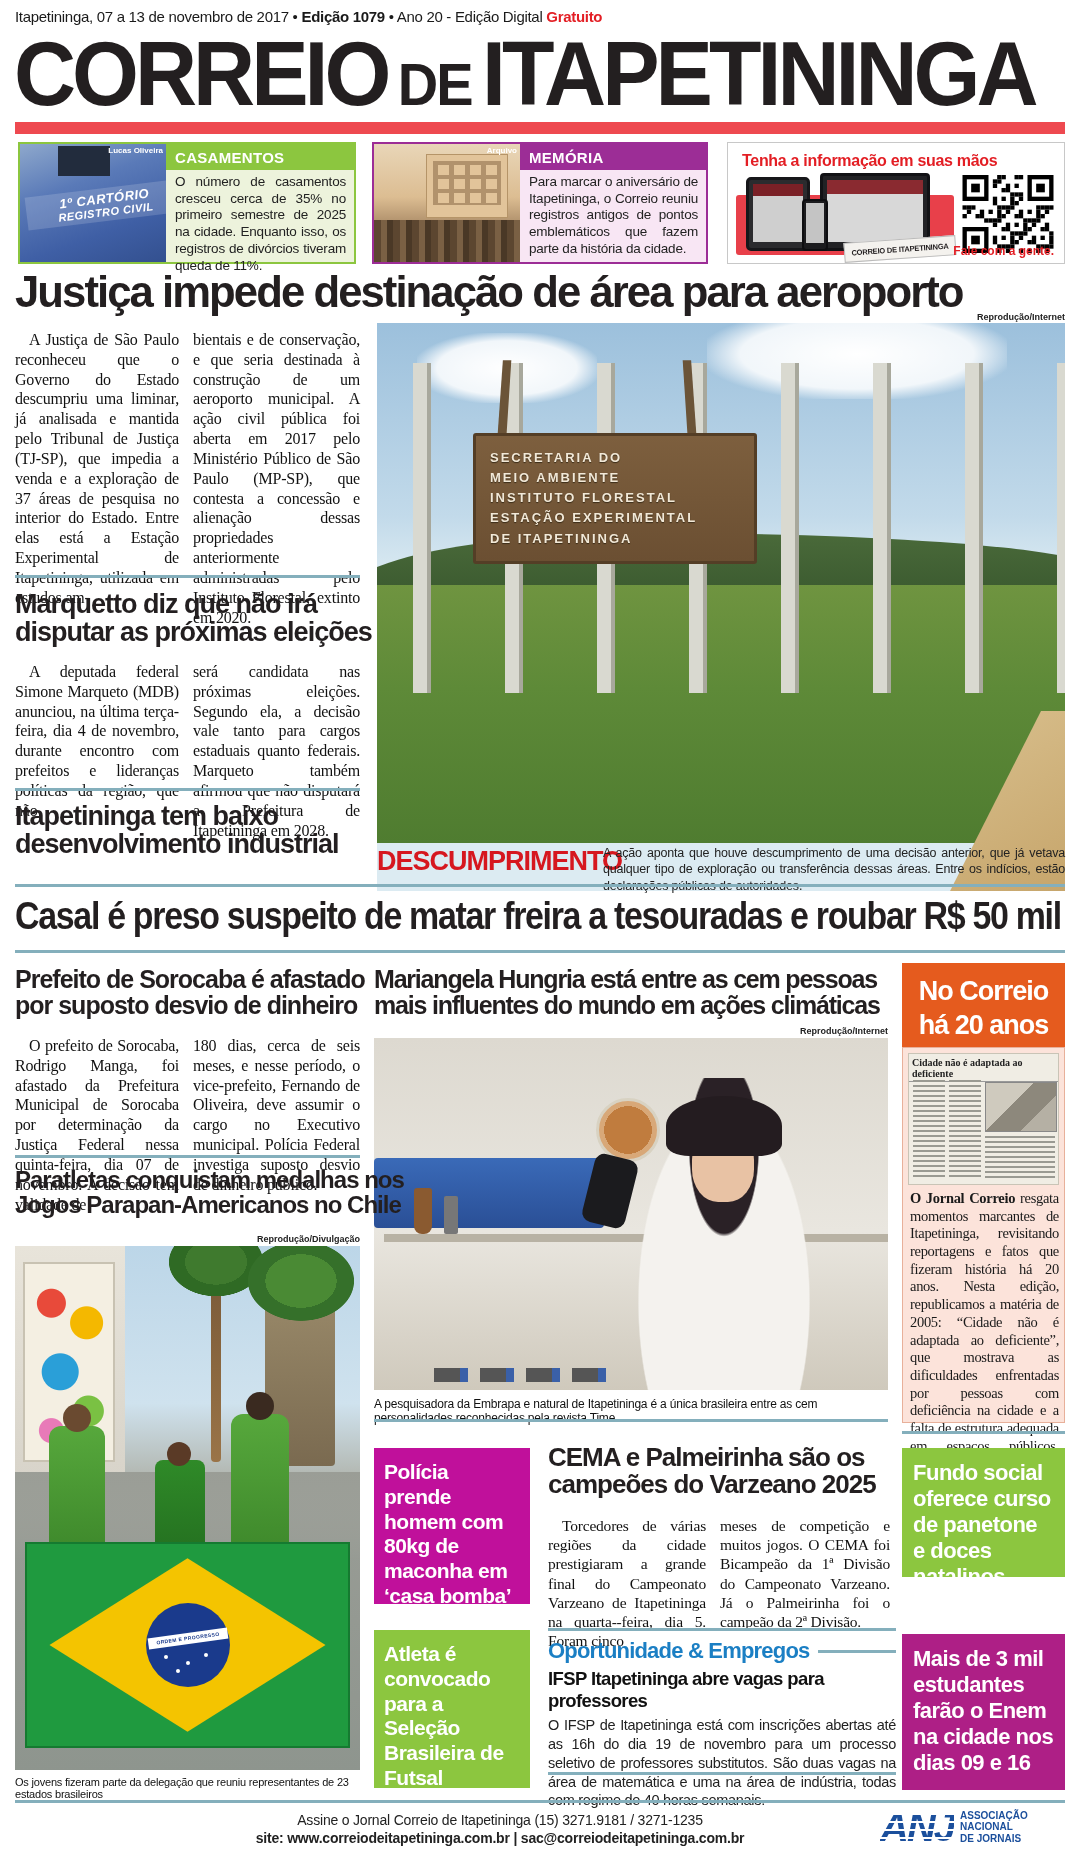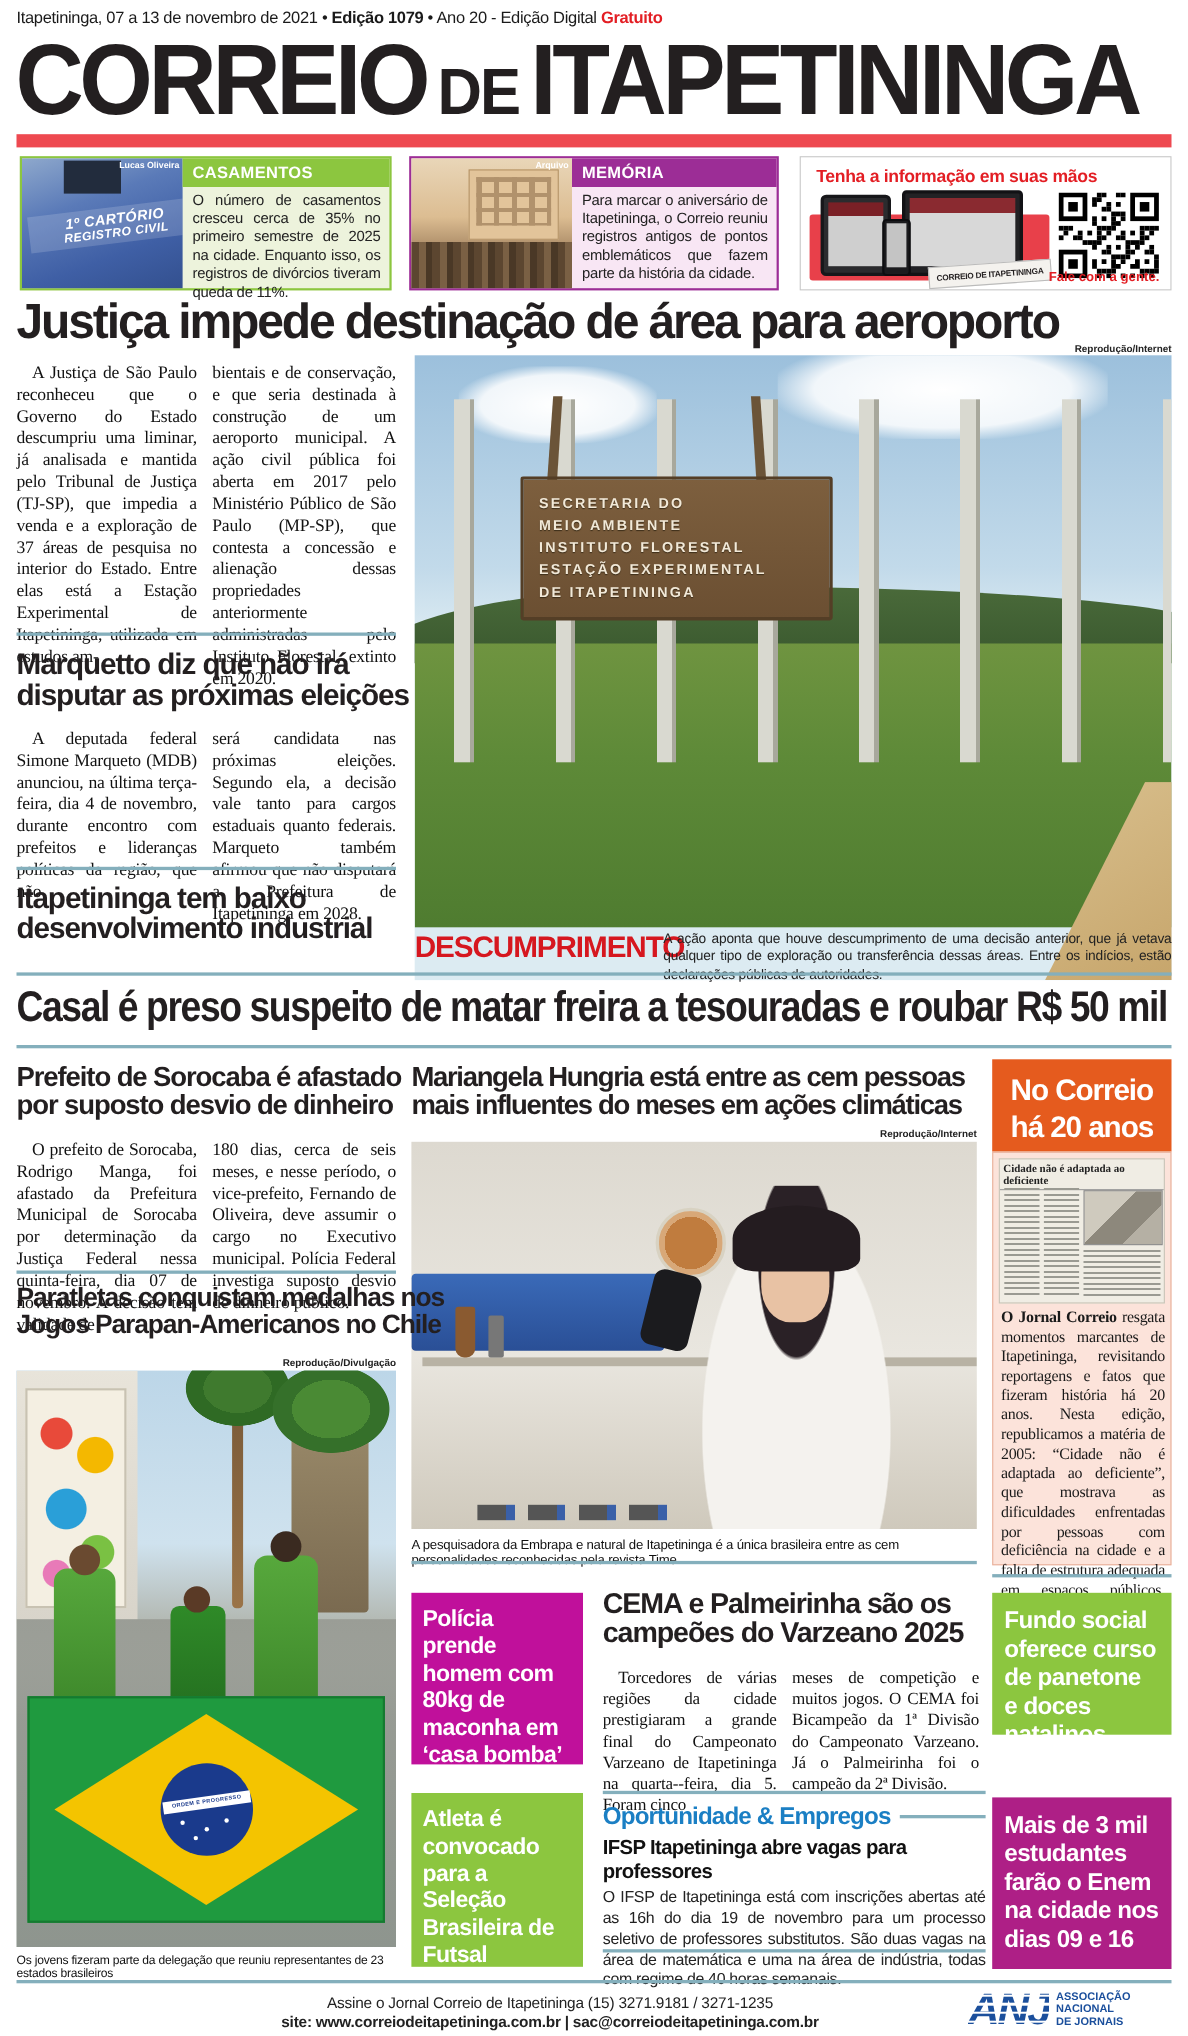--- a/index.html
+++ b/index.html
@@ -20,21 +20,21 @@
   .caption{font-size:12px;font-weight:normal;letter-spacing:-0.2px;color:#111;}
   .sign-line{font-size:13px;font-weight:bold;color:#f2e9d8;letter-spacing:2px;line-height:1.55;text-shadow:0 1px 1px #3a2c18;}
   .cliptxt{background:repeating-linear-gradient(#9a9a92 0 2px,transparent 2px 5px);}
 </style>
 </head>
 <body>
 
 <div id="page">
 
   <div class="abs" style="left:15px;top:8px;font-size:15px;letter-spacing:-0.3px;">
-    <span>Itapetininga, 07 a 13 de novembro de 2021 • </span><span style="font-weight:bold">Edição 1079</span><span> • Ano 20 - Edição Digital </span><span style="font-weight:bold;color:#e31e24">Gratuito</span>
+    <span>Itapetininga, 07 a 13 de novembro de 2017 • </span><span style="font-weight:bold">Edição 1079</span><span> • Ano 20 - Edição Digital </span><span style="font-weight:bold;color:#e31e24">Gratuito</span>
   </div>
 
   <div class="abs nw" style="left:14px;top:24px;width:1052px;height:92px;font-weight:bold;font-size:86px;letter-spacing:-4px;line-height:92px;color:#231f20;transform:scaleY(1.06);transform-origin:left top;">
     <span>CORREIO</span><span style="font-size:52px;">&nbsp;</span><span style="font-size:56px;letter-spacing:-2px;">DE</span><span style="font-size:52px;">&nbsp;</span><span>ITAPETININGA</span>
   </div>
   <div class="abs" style="left:15px;top:122px;width:1050px;height:12px;background:#ee4950;"></div>
 
   <div class="abs" style="left:18px;top:142px;width:338px;height:122px;background:#edf3dc;border:2px solid #8cc63f;box-sizing:border-box;">
     <div class="abs" style="left:0;top:0;width:146px;height:118px;background:linear-gradient(160deg,#8ea8cc 0%,#5a7ab8 35%,#3f5fa5 70%,#33508f 100%);overflow:hidden;">
       <div class="abs" style="left:38px;top:2px;width:52px;height:30px;background:#222c3d;"></div>
@@ -235,21 +235,21 @@
 
   <div class="abs headline2" style="left:15px;top:966px;font-size:25px;">
     <div>Prefeito de Sorocaba é afastado</div>
     <div>por suposto desvio de dinheiro</div>
   </div>
   <div class="abs colbody indent" style="left:15px;top:1036px;width:164px;">O prefeito de Sorocaba, Rodrigo Manga, foi afastado da Prefeitura Municipal de Sorocaba por determinação da Justiça Federal nessa quinta-feira, dia 07 de novembro. A decisão tem validade de</div>
   <div class="abs colbody" style="left:193px;top:1036px;width:167px;">180 dias, cerca de seis meses, e nesse período, o vice-prefeito, Fernando de Oliveira, deve assumir o cargo no Executivo municipal. Polícia Federal investiga suposto desvio de dinheiro público.</div>
 
   <div class="abs headline2" style="left:374px;top:966px;font-size:25px;letter-spacing:-1.2px;">
     <div>Mariangela Hungria está entre as cem pessoas</div>
-    <div>mais influentes do meses em ações climáticas</div>
+    <div>mais influentes do mundo em ações climáticas</div>
   </div>
   <div class="abs credit" style="left:374px;top:1026px;width:514px;text-align:right;">Reprodução/Internet</div>
   <div class="abs" style="left:374px;top:1038px;width:514px;height:352px;overflow:hidden;background:linear-gradient(#ddd9d0 0%,#e9e6df 55%,#cfc9bc 100%);">
     <div class="abs" style="left:0;top:120px;width:230px;height:70px;background:linear-gradient(#3a6ab8,#2a4f96);border-radius:4px;"></div>
     <div class="abs" style="left:10px;top:196px;width:504px;height:8px;background:#b8b2a4;"></div>
     <div class="abs" style="left:40px;top:150px;width:18px;height:46px;background:#8a5a30;border-radius:3px 3px 8px 8px;"></div>
     <div class="abs" style="left:70px;top:158px;width:14px;height:38px;background:#777;border-radius:2px;"></div>
     <div class="abs" style="left:250px;top:40px;width:200px;height:320px;background:radial-gradient(ellipse at 50% 22%,#2a2126 0 24%,transparent 25%),radial-gradient(ellipse at 50% 70%,#f4f2ee 0 60%,transparent 61%);"></div>
     <div class="abs" style="left:318px;top:86px;width:62px;height:78px;background:#e8c2a4;border-radius:46% 46% 42% 42%;"></div>
     <div class="abs" style="left:292px;top:58px;width:116px;height:60px;background:#241c20;border-radius:50% 50% 20% 20%;"></div>

